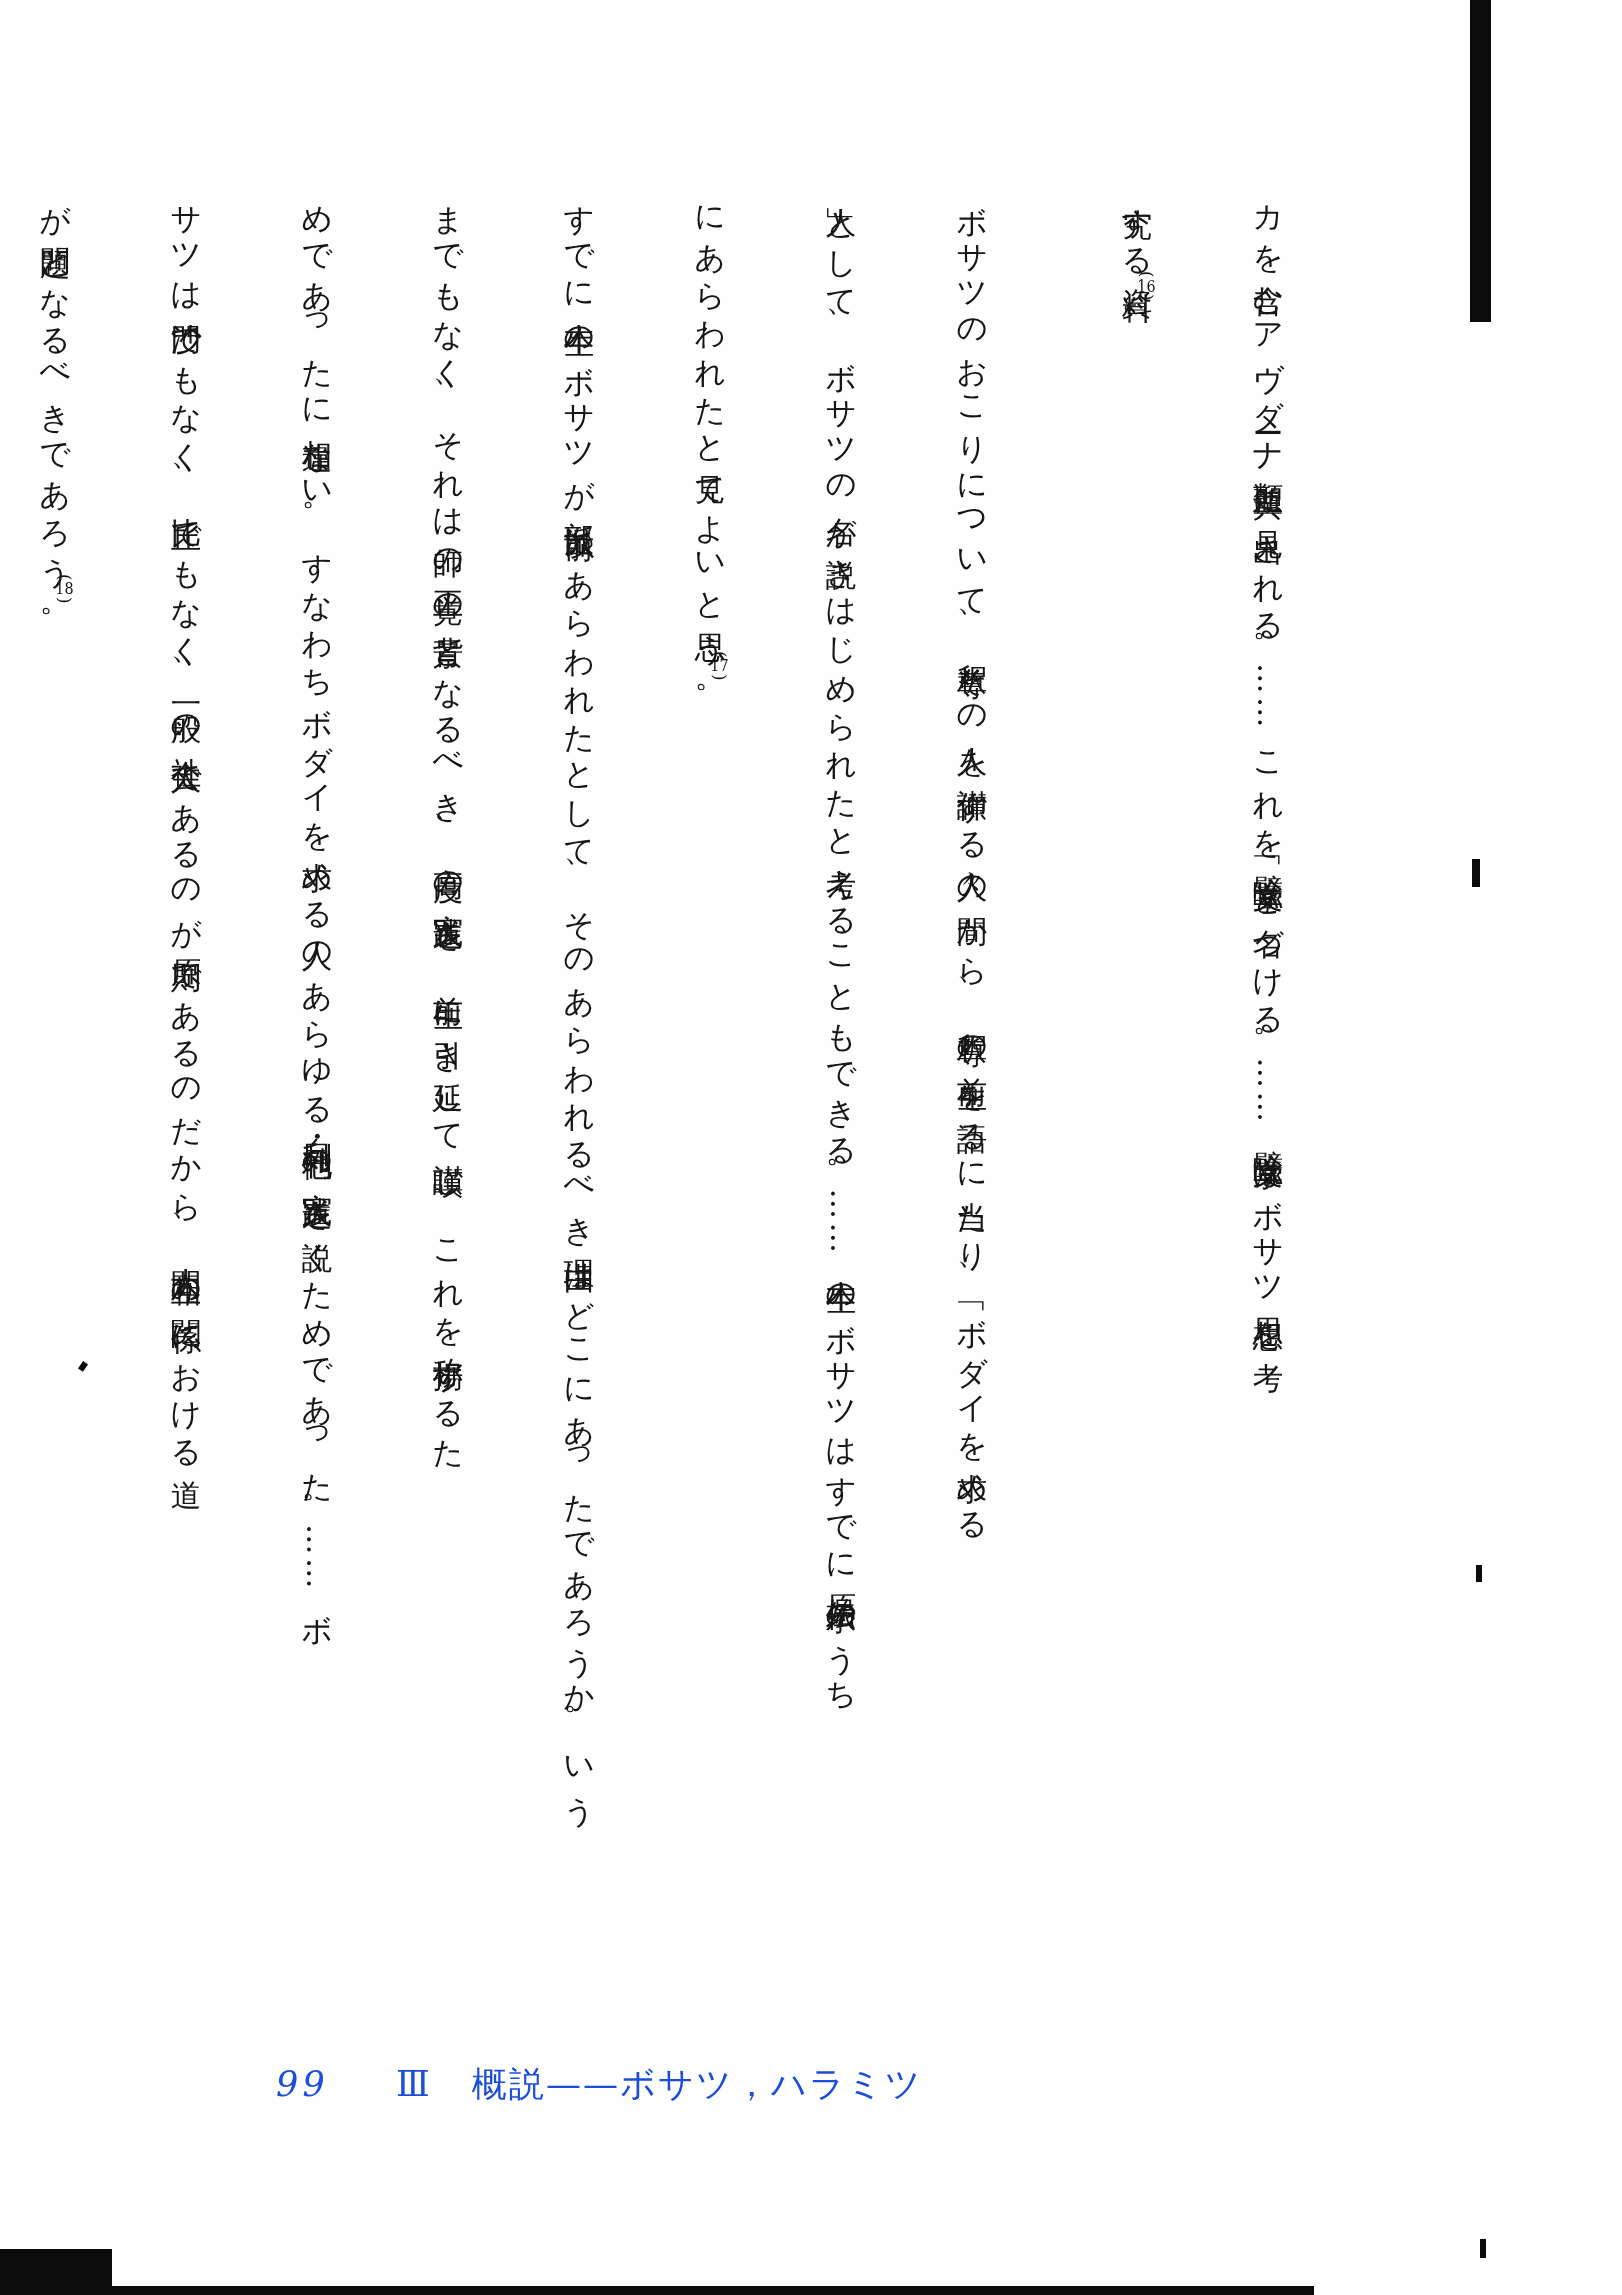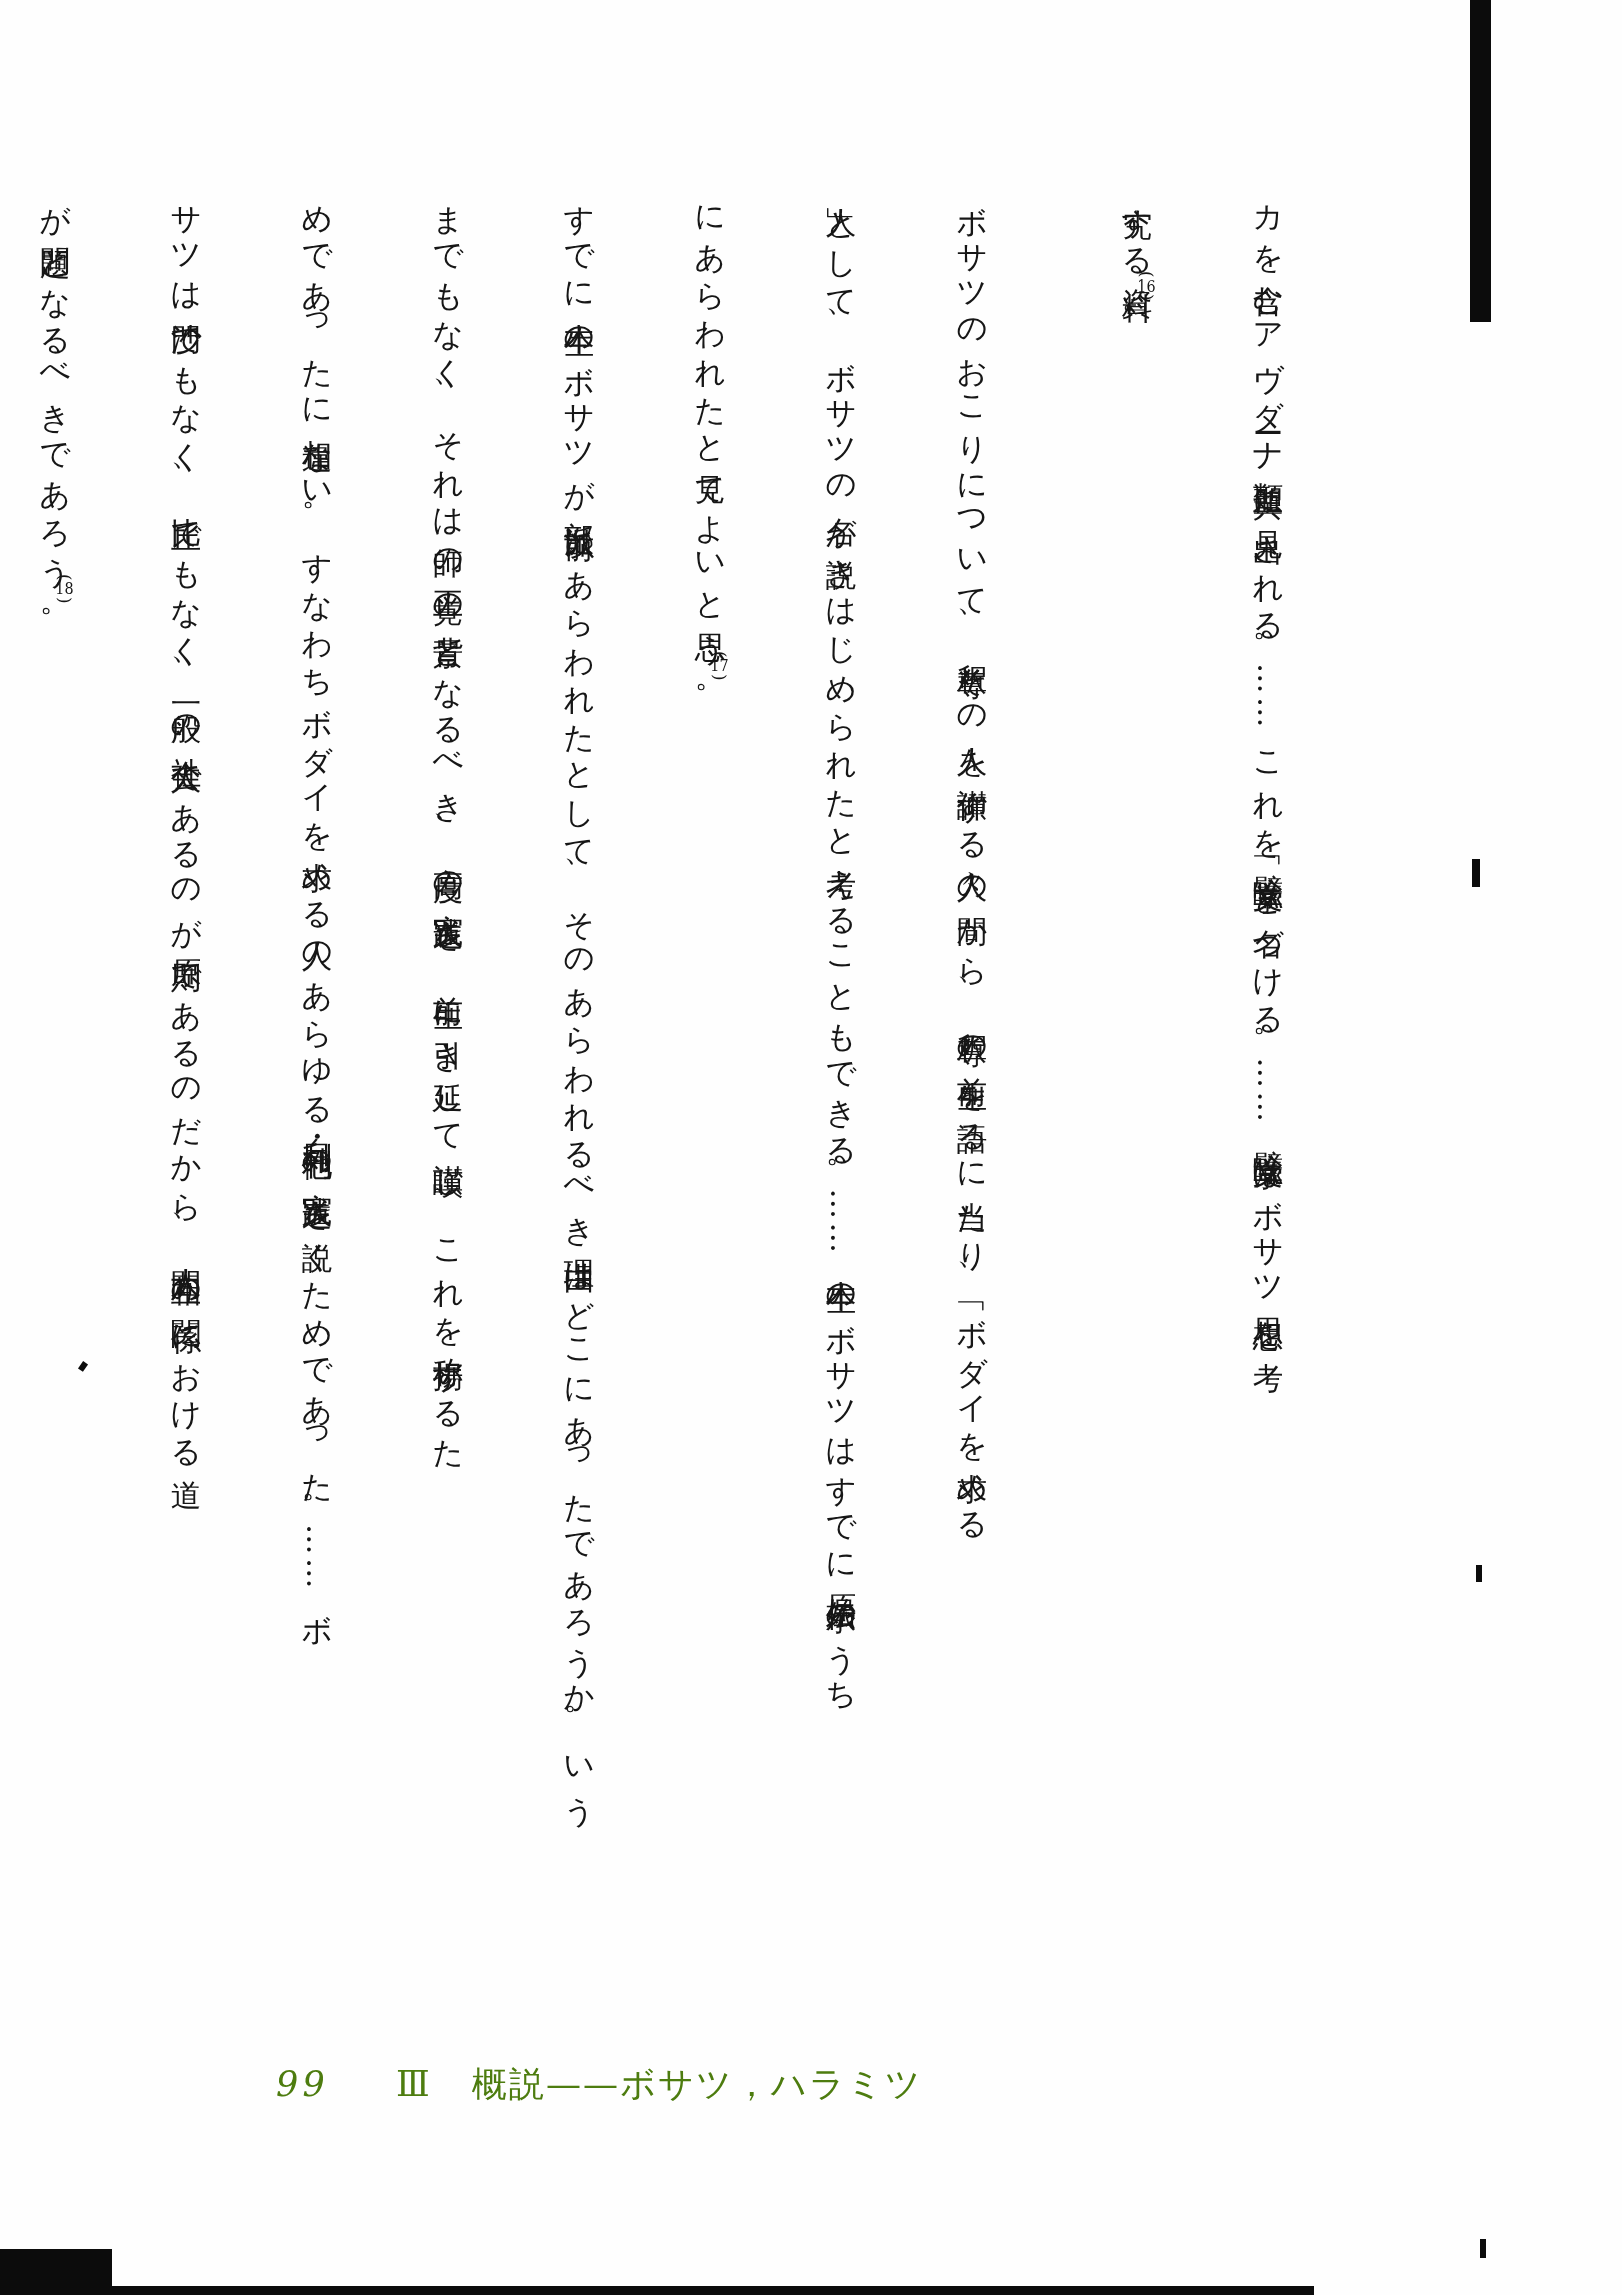--- a/index.html
+++ b/index.html
@@ -20,21 +20,21 @@
   .col { line-height:63px; padding-block-start:calc(var(--indent,0) * 34px); }
 
   
   .fn { font-size:16.6px; letter-spacing:0; position:relative; left:9px; }
   .fn-p { letter-spacing:0; }
   .fn-n { text-combine-upright:all; -webkit-text-combine:horizontal; }
 
   
   .footer {
     position:absolute; top:2061px; left:276px;
-    font-size:35px; color:#4d7c0f; letter-spacing:2.1px; white-space:nowrap;
+    font-size:35px; color:#1d4ed8; letter-spacing:2.1px; white-space:nowrap;
   }
   .footer .pn { font-style:italic; margin-right:67px; letter-spacing:4.2px; }
   .footer .sn { margin-right:40px; }
 
   
   .artifact { position:absolute; background:#0c0c0c; }
   .a-bar-right   { left:1470px; top:0;      width:21px;   height:322px; }
   .a-line-bottom { left:0;      top:2286px; width:1314px; height:9.7px; }
   .a-blob-bl     { left:0;      top:2249px; width:112px;  height:46px; }
   .a-speck1 { left:1472px; top:859px; width:8.3px; height:28px; }

